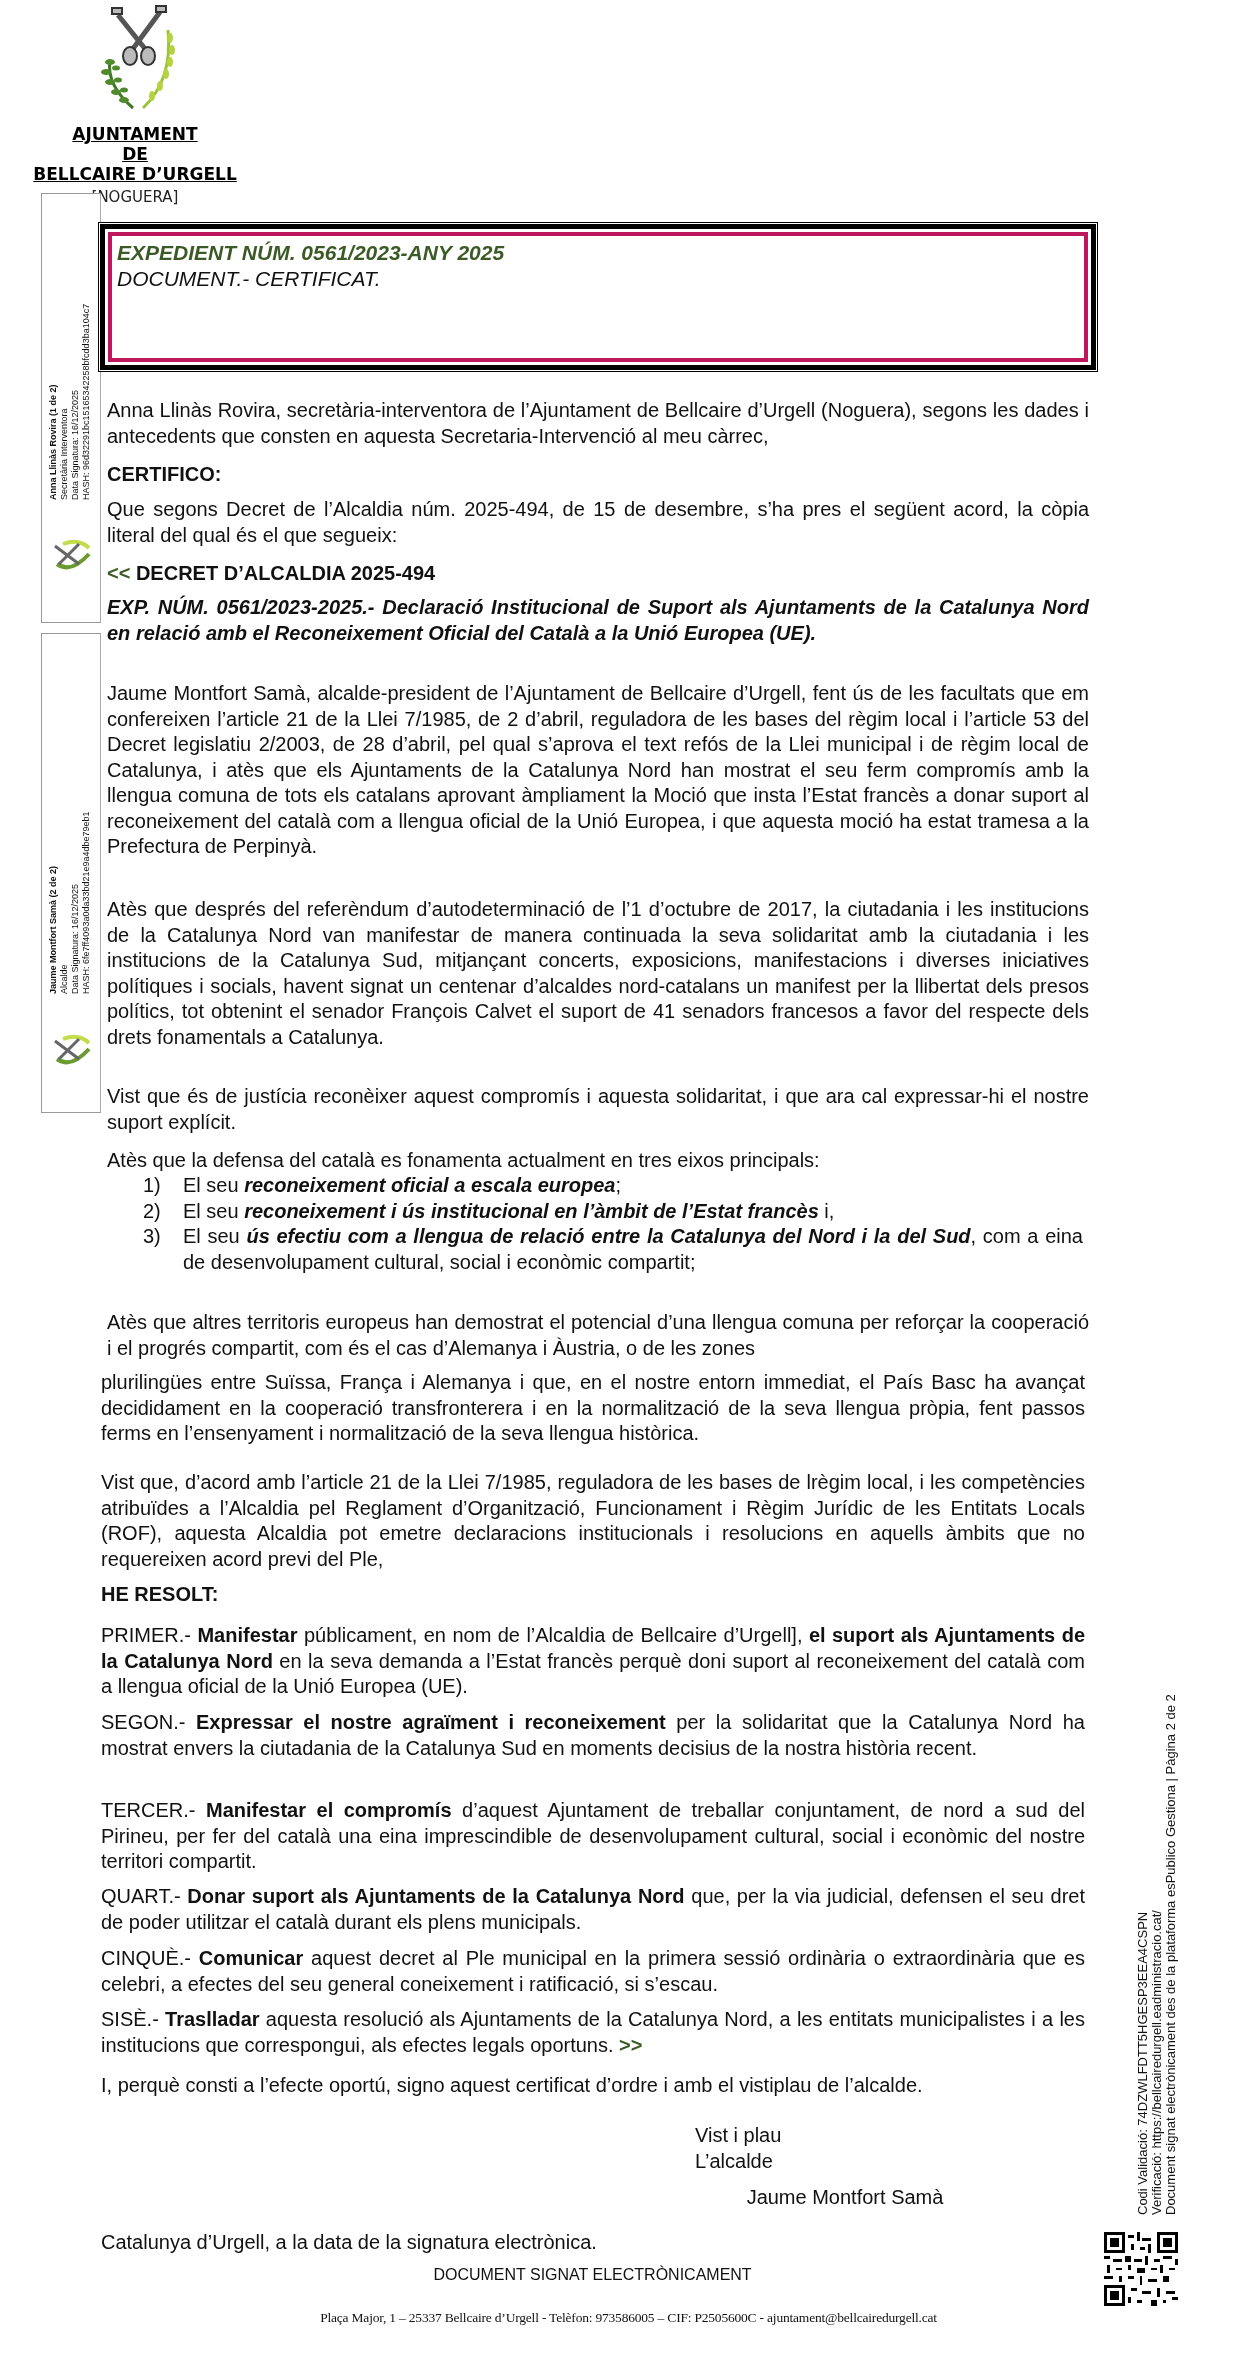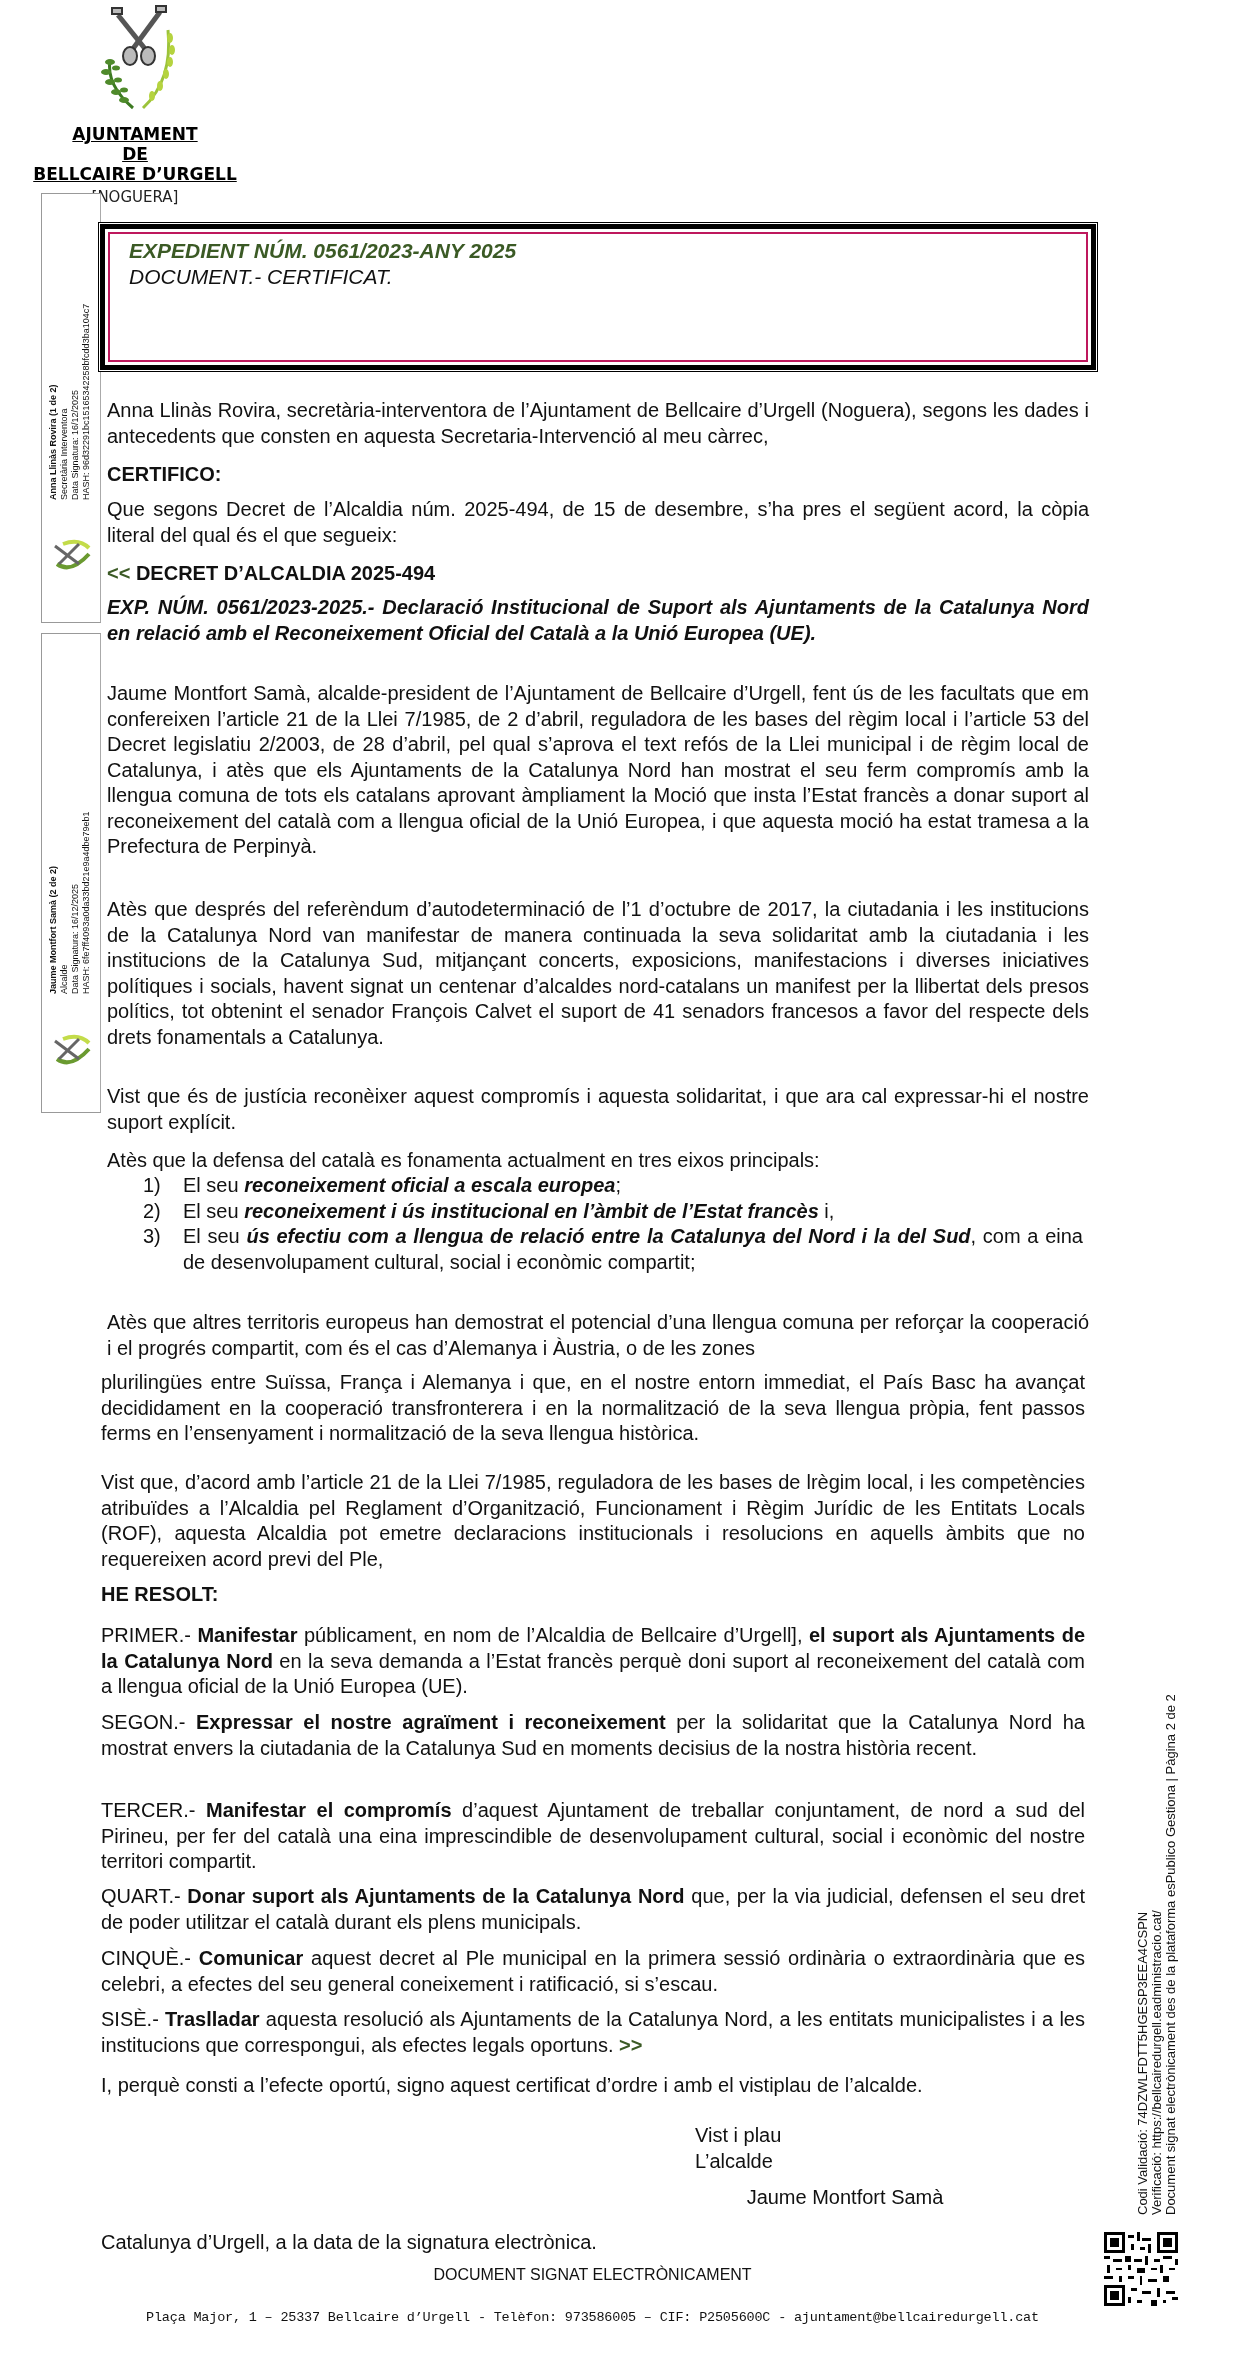--- a/index.html
+++ b/index.html
@@ -19,21 +19,21 @@
     #sig1 { left: 41px; top: 193px; width: 58px; height: 428px; }
     #sig2 { left: 41px; top: 633px; width: 58px; height: 478px; }
     .sig-text { position: absolute; transform: rotate(-90deg); transform-origin: left top;
                 font-family: "Liberation Sans", sans-serif; font-size: 9px; line-height: 11px; color: #111; white-space: nowrap; }
     .sig-text .n { font-weight: bold; }
     .sig-seal { position: absolute; width: 44px; height: 40px; }
 
     
     #header-box { left: 100px; top: 224px; width: 996px; height: 146px;
                   border: 5px solid #000; box-shadow: 0 0 0 1px #fff, 0 0 0 2px #000; box-sizing: border-box; }
-    #header-inner { position: absolute; left: 3px; top: 3px; right: 3px; bottom: 3px; border: 2px solid #be185d; padding: 4px 5px 0 19px; }
+    #header-inner { position: absolute; left: 3px; top: 3px; right: 3px; bottom: 3px; border: 4px solid #be185d; padding: 4px 5px 0 5px; }
     .hb-line { font-style: italic; font-size: 21px; line-height: 26px; text-align: justify; }
     .hb-exp { color: #3b5a25; font-weight: bold; }
     .hb-bold { font-weight: bold; }
 
     
     .para { font-size: 20px; line-height: 25.5px; text-align: justify; }
     .b { font-weight: bold; }
     .bi { font-weight: bold; font-style: italic; }
     .green { color: #3b5a25; font-weight: bold; }
     .col1 { left: 107px; width: 982px; }
@@ -43,21 +43,21 @@
     .list-num { position: absolute; left: 0; }
     .list-body { position: absolute; left: 40px; width: 900px; }
 
     
     #validation { left: 1136px; top: 2215px; transform: rotate(-90deg); transform-origin: left top;
                   font-size: 13px; line-height: 14px; color: #111; white-space: nowrap; }
     #qr { left: 1104px; top: 2232px; width: 74px; height: 74px; }
 
     #doc-signed { left: 0; top: 2266px; width: 1185px; text-align: center; font-size: 16px; color: #111; }
     #footer-address { left: 0; top: 2310px; width: 1185px; text-align: center;
-                      font-family: Liberation Mono, monospace; font-size: 13.5px; color: #111; letter-spacing: -0.2px; }
+                      font-family: Liberation Serif, serif; font-size: 13.5px; color: #111; letter-spacing: -0.2px; padding-left: 36px; }
   </style>
 </head>
 <body>
 
 <svg id="logo" class="abs" viewBox="0 0 100 120">
 
   <path d="M22 60 Q18 85 45 108" stroke="#3d7a22" stroke-width="3" fill="none"></path>
   <g fill="#4f8a2b">
     <ellipse cx="22" cy="62" rx="5" ry="3"></ellipse>
       <ellipse cx="18" cy="72" rx="5" ry="3"></ellipse>

